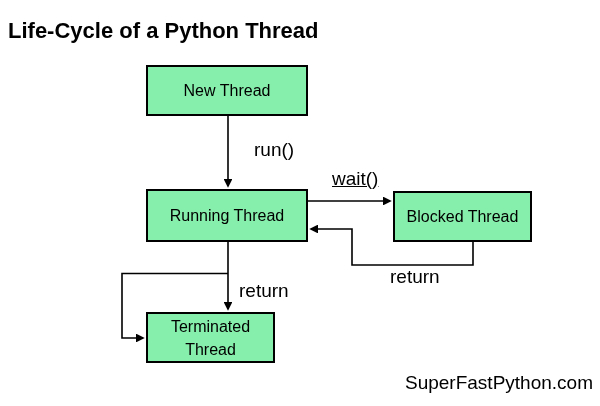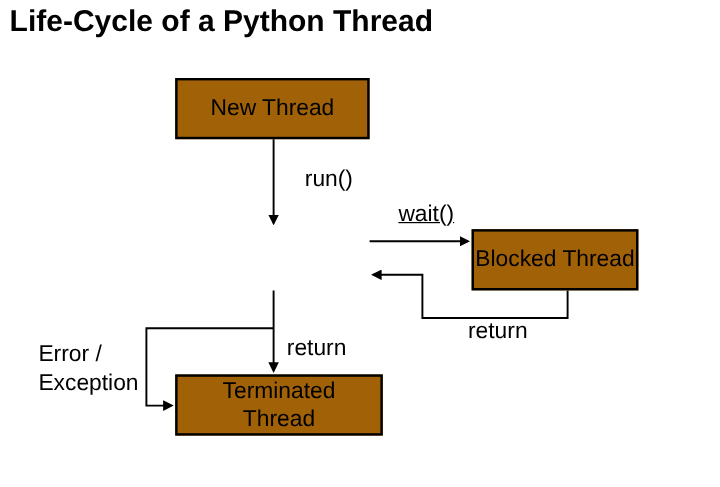--- a/index.html
+++ b/index.html
@@ -12,54 +12,54 @@
     width: 600px;
     height: 406px;
     background: #ffffff;
     font-family: "Liberation Sans", "DejaVu Sans", sans-serif;
     color: #000000;
     overflow: hidden;
   }
   .title {
     position: absolute;
     left: 8px;
-    top: 6px;
-    font-size: 25px;
+    top: 19px;
+    font-size: 22px;
     line-height: 24px;
     font-weight: bold;
   }
   .arrows {
     position: absolute;
     left: 0;
     top: 0;
     width: 600px;
     height: 406px;
   }
   .arrows path {
     fill: none;
     stroke: #000000;
     stroke-width: 1.6;
   }
   .node {
     position: absolute;
     box-sizing: border-box;
-    background: #a16207;
+    background: #86efac;
     border: 2px solid #000000;
     display: flex;
     align-items: center;
     justify-content: center;
     text-align: center;
-    font-size: 19px;
+    font-size: 16px;
     line-height: 23px;
     white-space: pre-line;
   }
   .node-new        { left: 146px; top: 65px;  width: 162px; height: 51px; }
   .node-running    { left: 146px; top: 189px; width: 162px; height: 53px; }
   .node-blocked    { left: 393px; top: 191px; width: 139px; height: 51px; }
-  .node-terminated { left: 146px; top: 312px; width: 173px; height: 51px; }
+  .node-terminated { left: 146px; top: 312px; width: 129px; height: 51px; }
   .edge-label {
     position: absolute;
     font-size: 19px;
     line-height: 24px;
     white-space: pre-line;
   }
   .lbl-run            { left: 254px; top: 138px; }
   .lbl-wait           { left: 332px; top: 167px; text-decoration: underline; }
   .lbl-return-blocked { left: 390px; top: 265px; }
   .lbl-return-running { left: 239px; top: 279px; }
@@ -86,25 +86,25 @@
       </marker>
     </defs>
     <path d="M228,116 V186" marker-end="url(#arrowhead)"></path>
     <path d="M308,201 H390" marker-end="url(#arrowhead)"></path>
     <path d="M473,242 V265 H352 V229 H311" marker-end="url(#arrowhead)"></path>
     <path d="M228,242 V309" marker-end="url(#arrowhead)"></path>
     <path d="M228,273.5 H122 V338 H143" marker-end="url(#arrowhead)"></path>
   </svg>
 
   <div class="node node-new">New Thread</div>
+  <div class="node node-running">Running Thread</div>
   <div class="node node-blocked">Blocked Thread</div>
   <div class="node node-terminated">Terminated
 Thread</div>
 
   <div class="edge-label lbl-run">run()</div>
   <div class="edge-label lbl-wait">wait()</div>
   <div class="edge-label lbl-return-blocked">return</div>
   <div class="edge-label lbl-return-running">return</div>
-  <div class="edge-label lbl-error">Error /
-Exception</div>
 
+  <div class="watermark">SuperFastPython.com</div>
 
 </div>
 
 </body></html>

